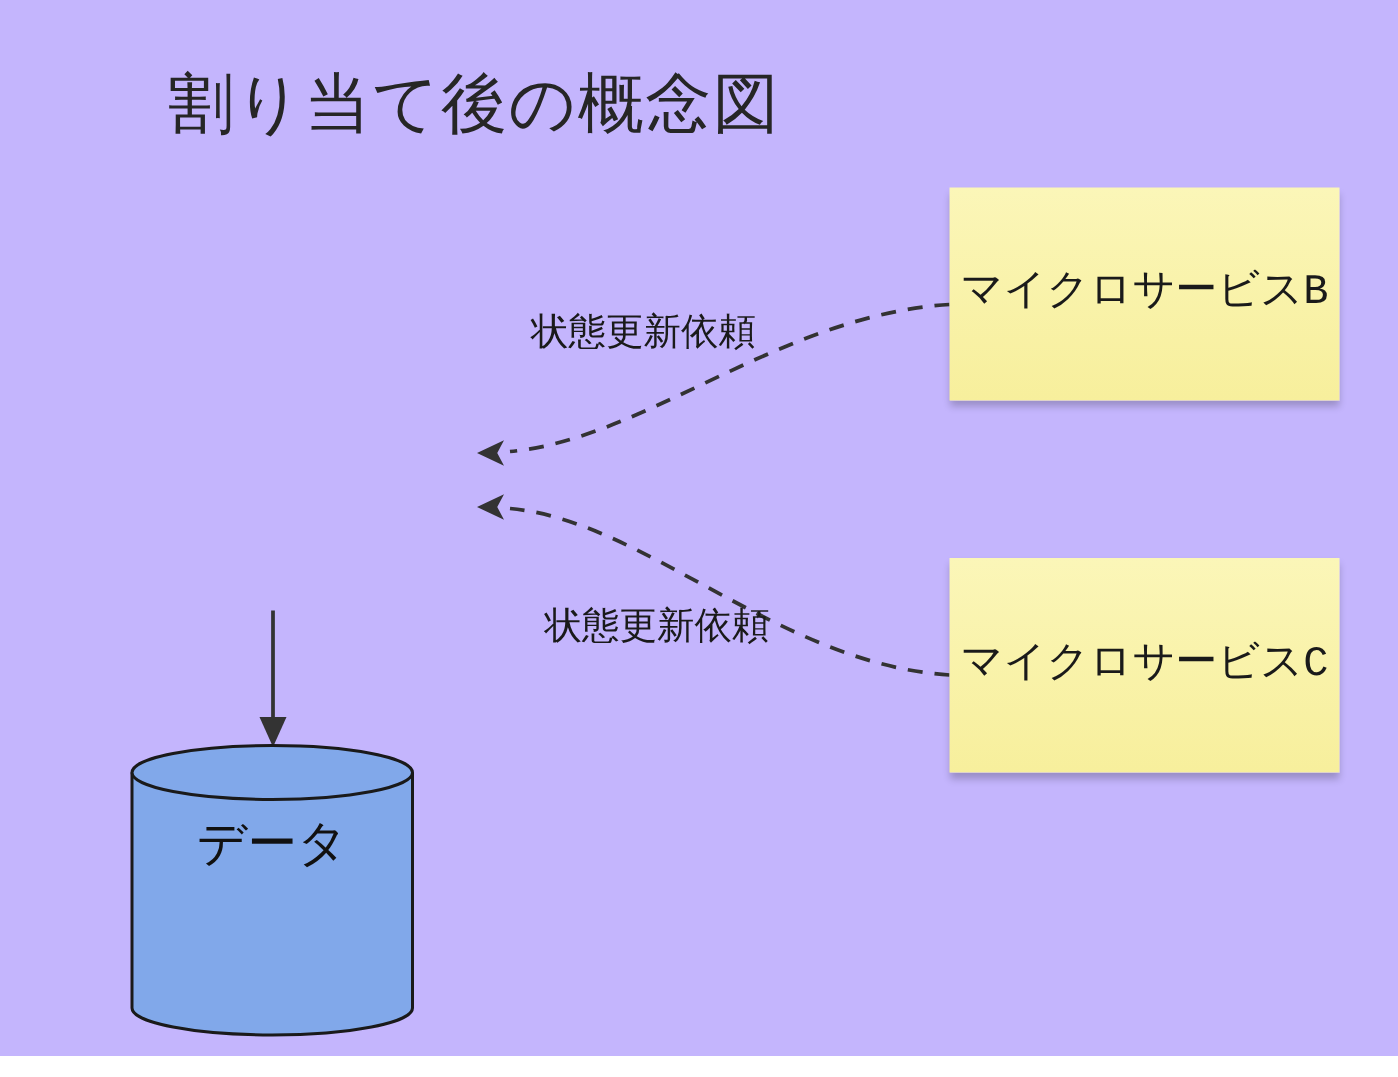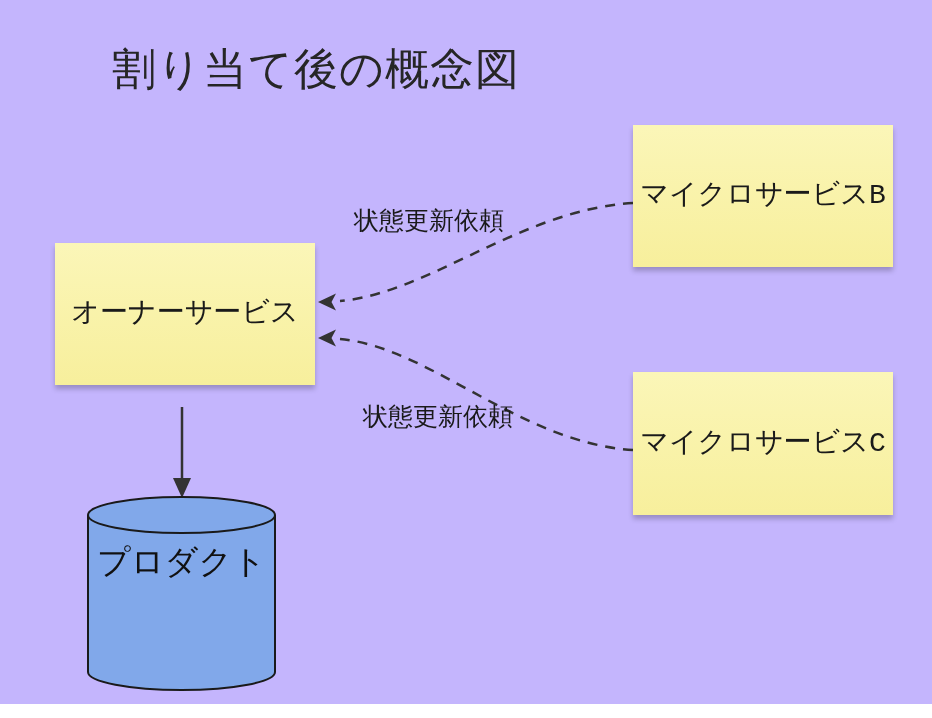--- a/index.html
+++ b/index.html
@@ -101,34 +101,31 @@
       <line class="solid-line" x1="182" y1="407" x2="182" y2="480"></line>
       <polygon class="arrowhead" points="182,498 173,478 191,478"></polygon>
     </g>
 
     <g>
       <path class="cyl-shape" d="M88,515 L88,672 A93.5,18 0 0,0 275,672 L275,515"></path>
       <ellipse class="cyl-shape" cx="181.5" cy="515" rx="93.5" ry="18"></ellipse>
     </g>
   </svg>
 
-  <div class="note note-owner">
-    <span>オーナーサービス</span>
-  </div>
 
   <div class="note note-b">
     <span>マイクロサービス</span>
     <span>B</span>
   </div>
 
   <div class="note note-c">
     <span>マイクロサービス</span>
     <span>C</span>
   </div>
 
   <div class="edge-label edge-label-b">状態更新依頼</div>
   <div class="edge-label edge-label-c">状態更新依頼</div>
 
   <div class="cyl-label">
-    <div>プロダクト</div>
+    <div>データ</div>
   </div>
 
 </div>
 
 </body></html>

